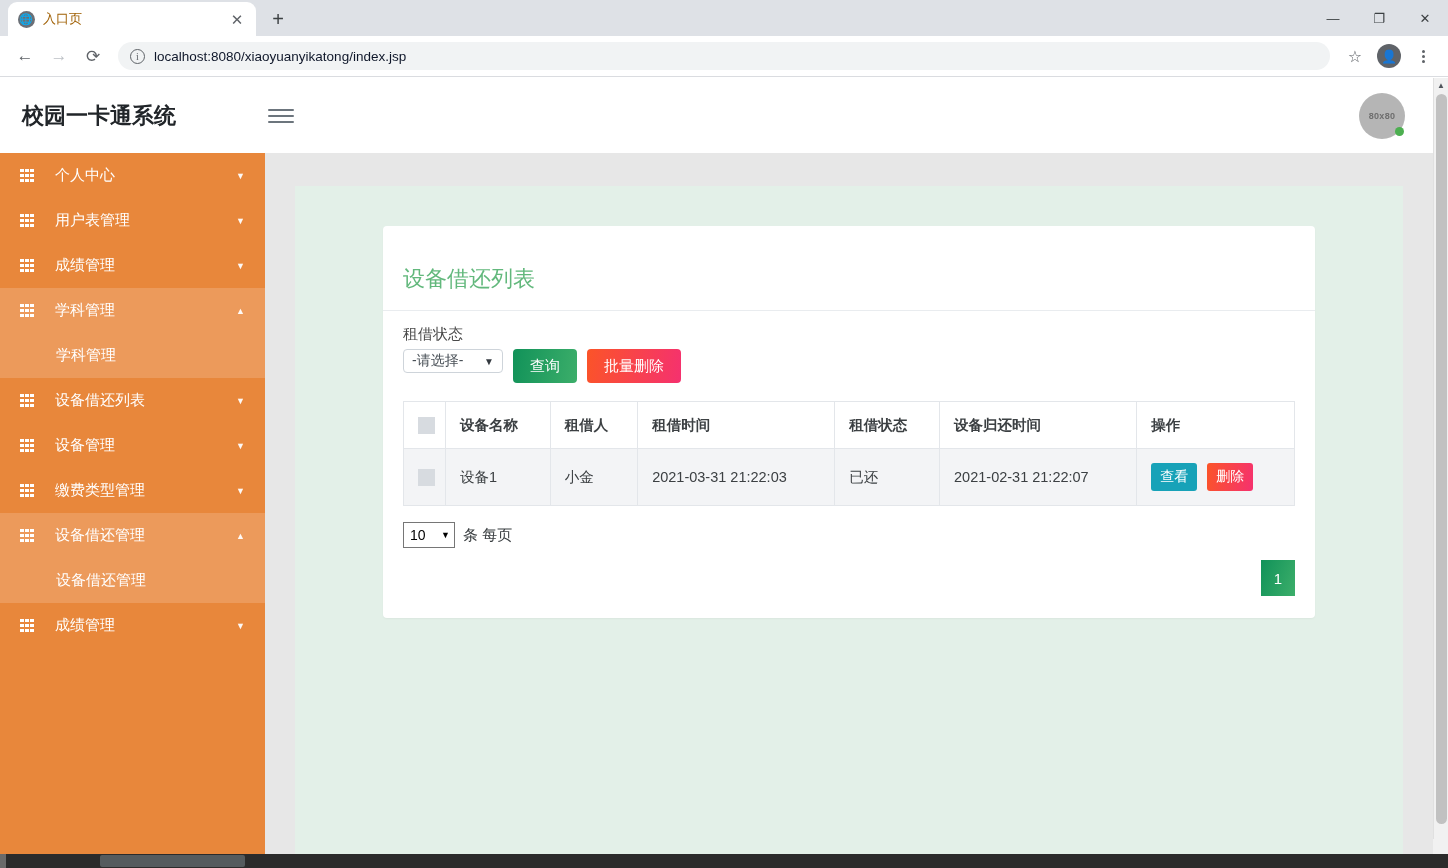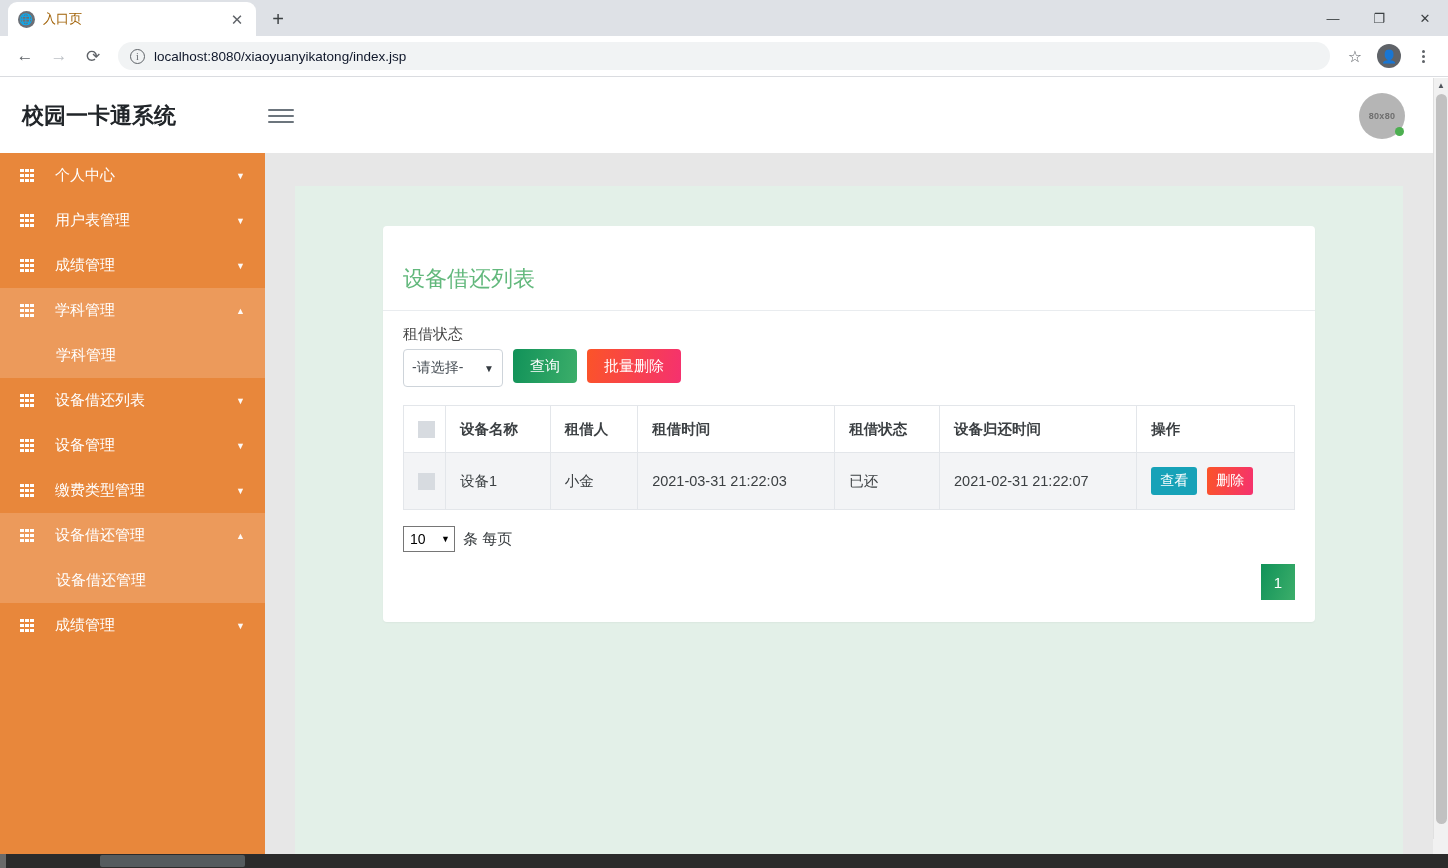--- a/index.html
+++ b/index.html
@@ -176,21 +176,21 @@
     box-shadow: 0 1px 2px rgba(0,0,0,.04);
   }
   .card-title {
     color: #62b87c; font-size: 22px; padding: 22px 20px 16px 20px;
     border-bottom: 1px solid #e9ecef;
   }
   .filter-row { padding: 14px 20px 0 20px; }
   .filter-label { font-size: 15px; color: #4a4a4a; margin-bottom: 5px; }
   .filter-controls { display: flex; align-items: flex-start; gap: 10px; }
   .select-box {
-    width: 100px; height: 38px; border: 1px solid #ced4da;
+    width: 100px; height: 24px; border: 1px solid #ced4da;
     border-radius: 4px; background: #fff; display: flex;
     align-items: center; justify-content: space-between;
     padding: 0 8px; font-size: 14px; color: #495057;
   }
   .select-box .chev { font-size: 10px; color: #343a40; }
   .btn {
     height: 34px; border-radius: 4px; color: #fff;
     font-size: 15px; display: flex; align-items: center;
     justify-content: center; padding: 0 17px; white-space: nowrap;
   }

